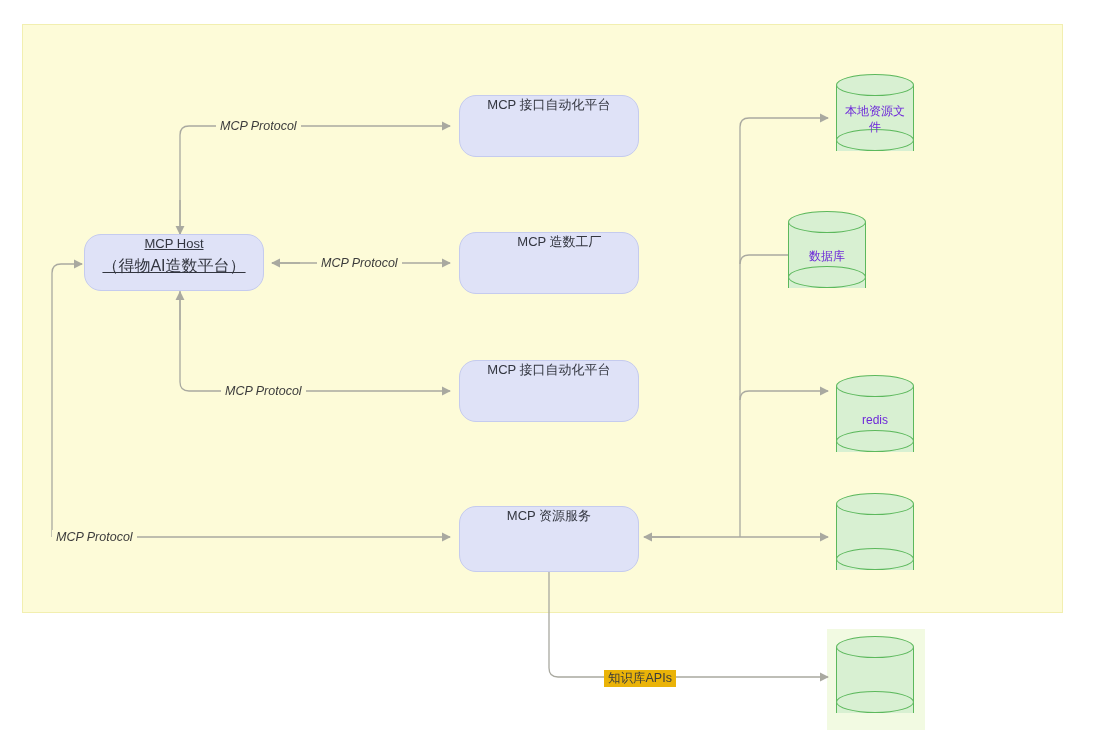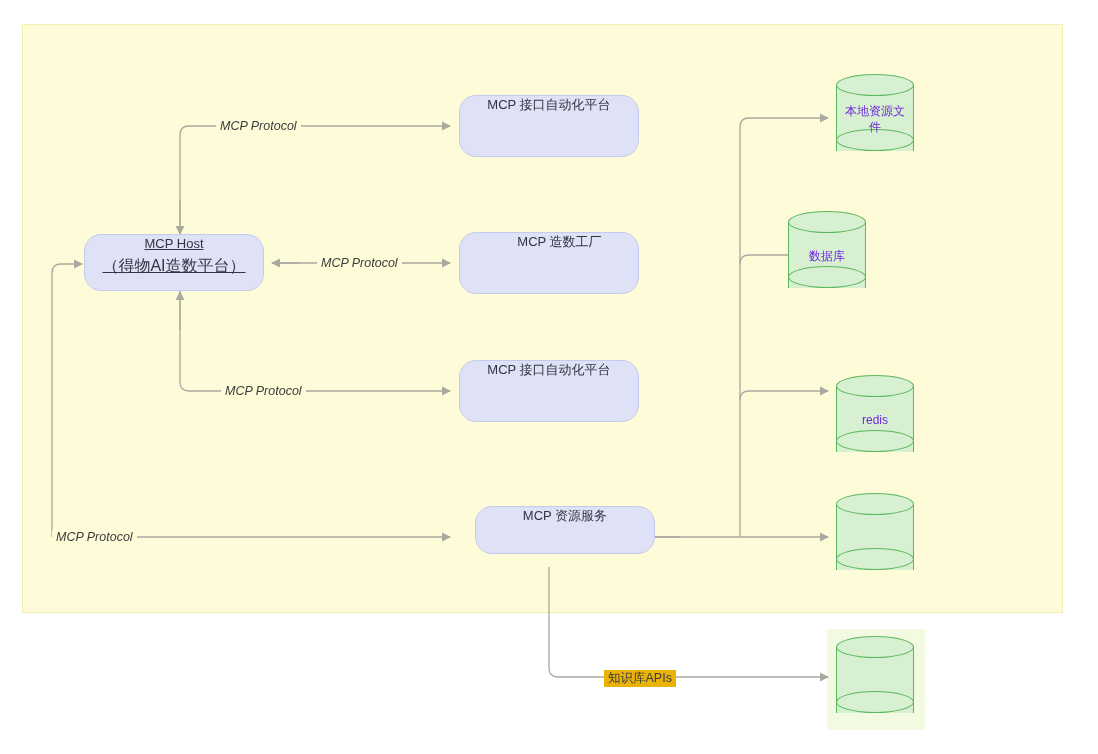--- a/index.html
+++ b/index.html
@@ -187,21 +187,21 @@
   </div>
 
   <div class="node-box" style="left:459px; top:232px; width:180px; height:62px;padding-left:21px;">
     <div>MCP 造数工厂</div>
   </div>
 
   <div class="node-box" style="left:459px; top:360px; width:180px; height:62px;">
     <div>MCP 接口自动化平台</div>
   </div>
 
-  <div class="node-box" style="left:459px; top:506px; width:180px; height:48px;margin-left:16px;">
+  <div class="node-box" style="left:459px; top:506px; width:180px; height:66px;">
     <div>MCP 资源服务</div>
   </div>
 
   <div class="cyl" style="left:836px; top:74px;">
     <div class="cyl-body"></div>
     <div class="cyl-top"></div>
     <div class="cyl-bottom"></div>
     <div class="cyl-label">本地资源文件</div>
   </div>
 

